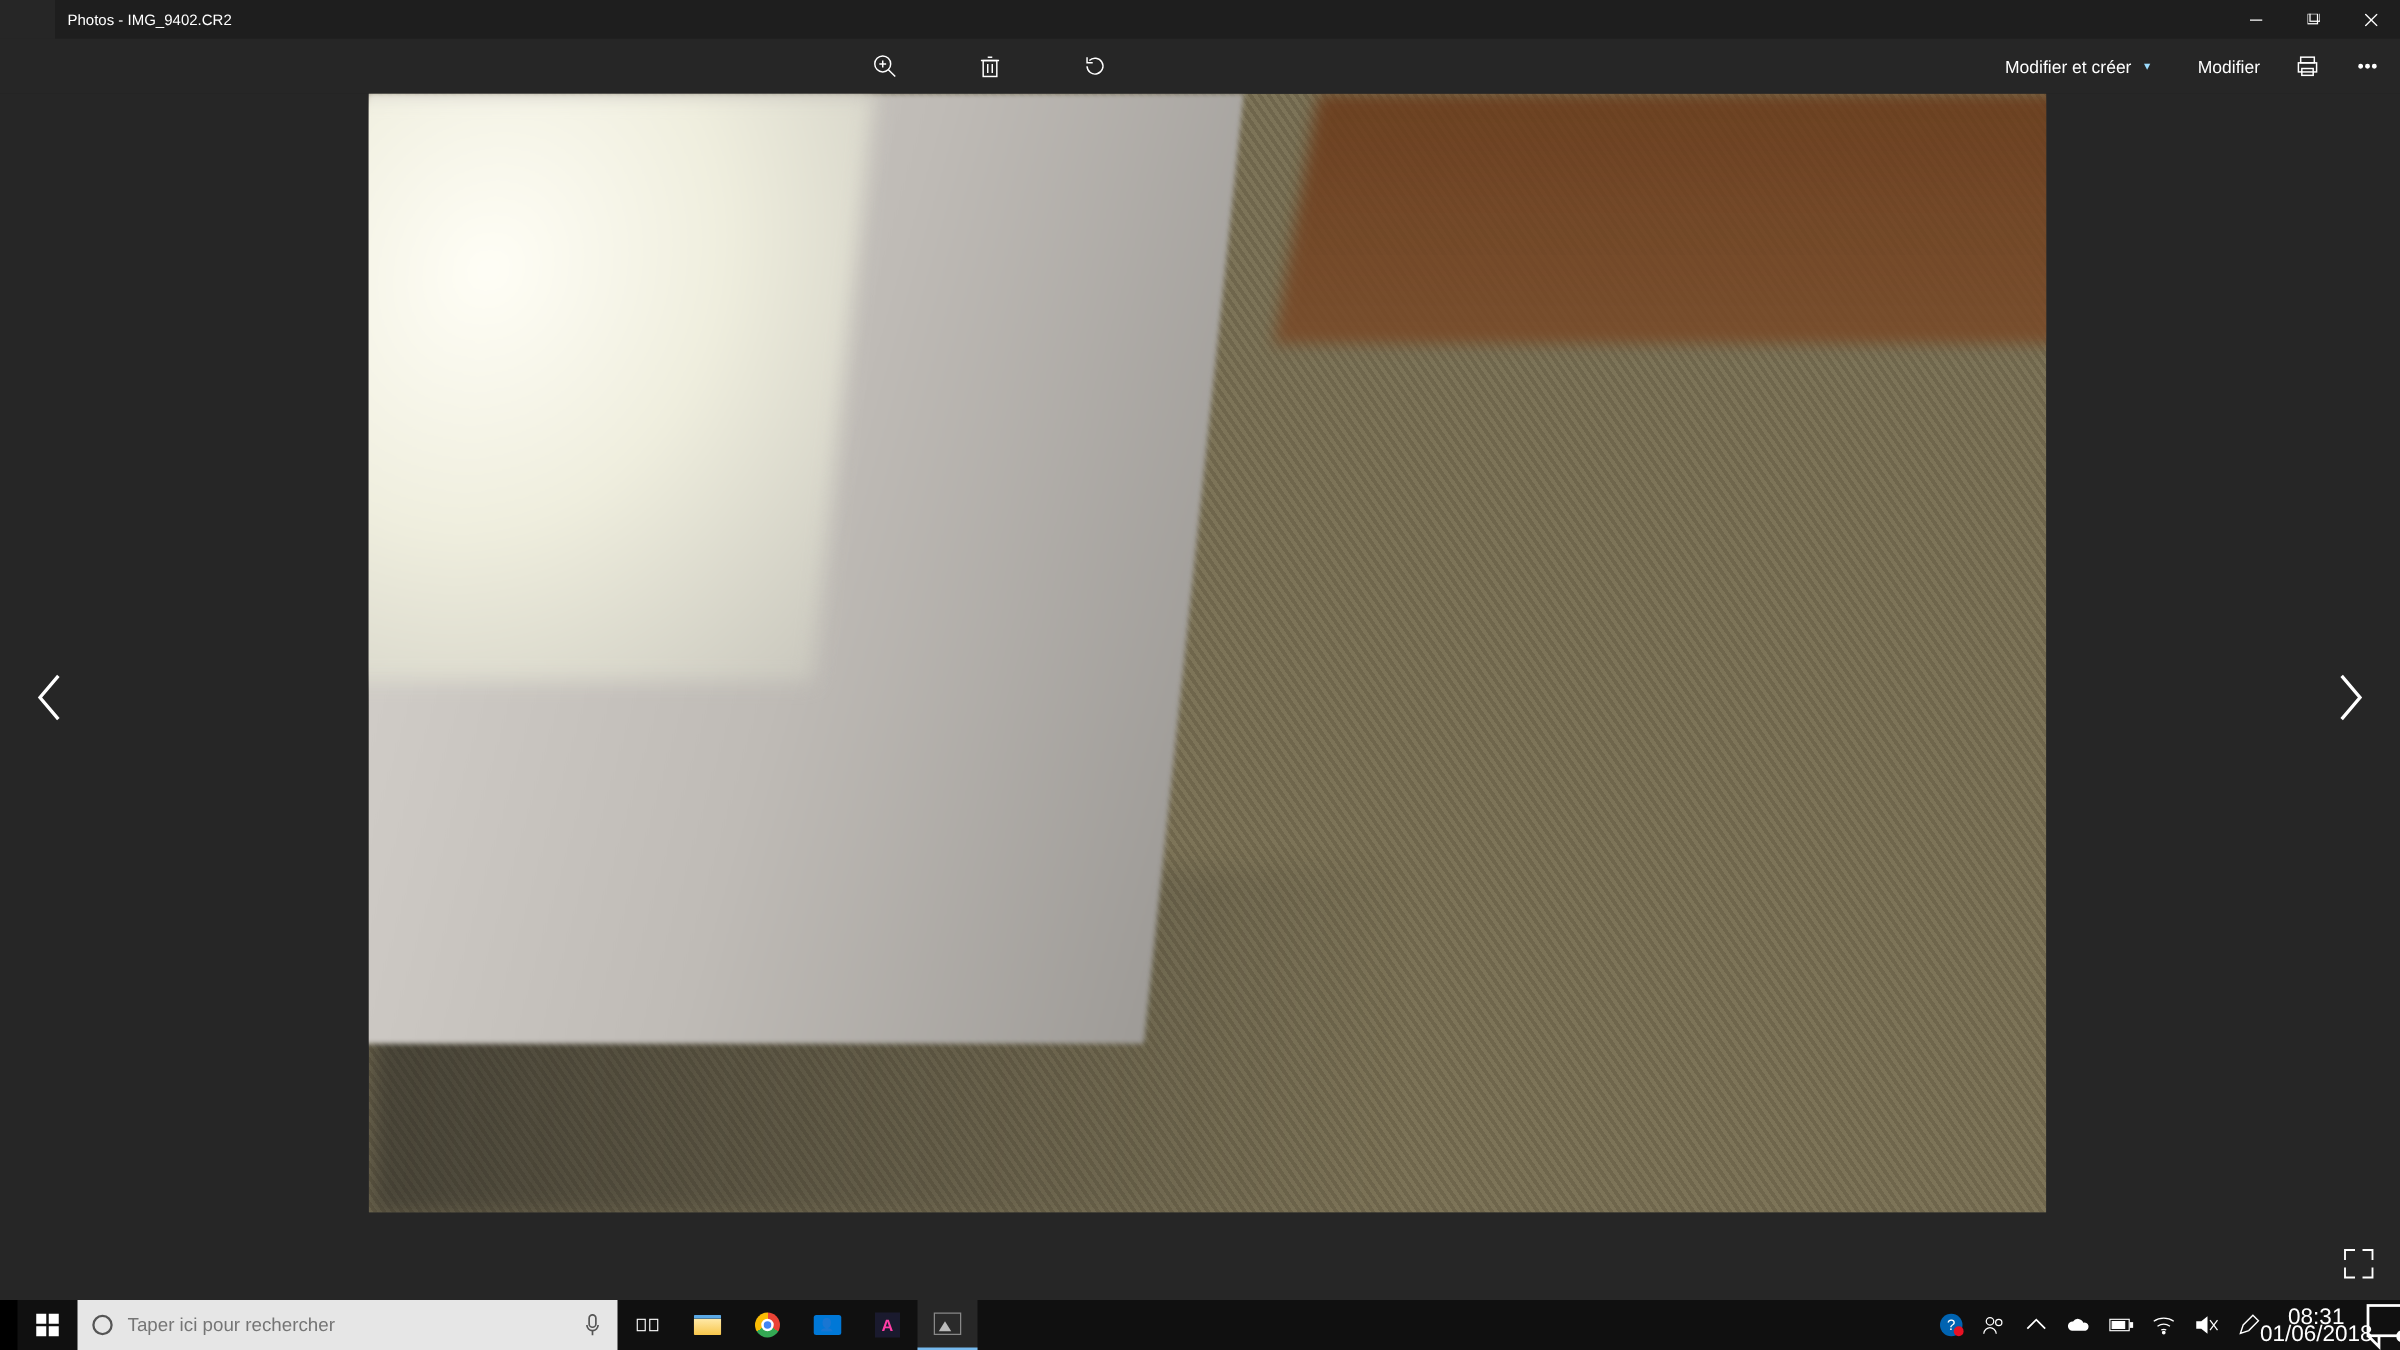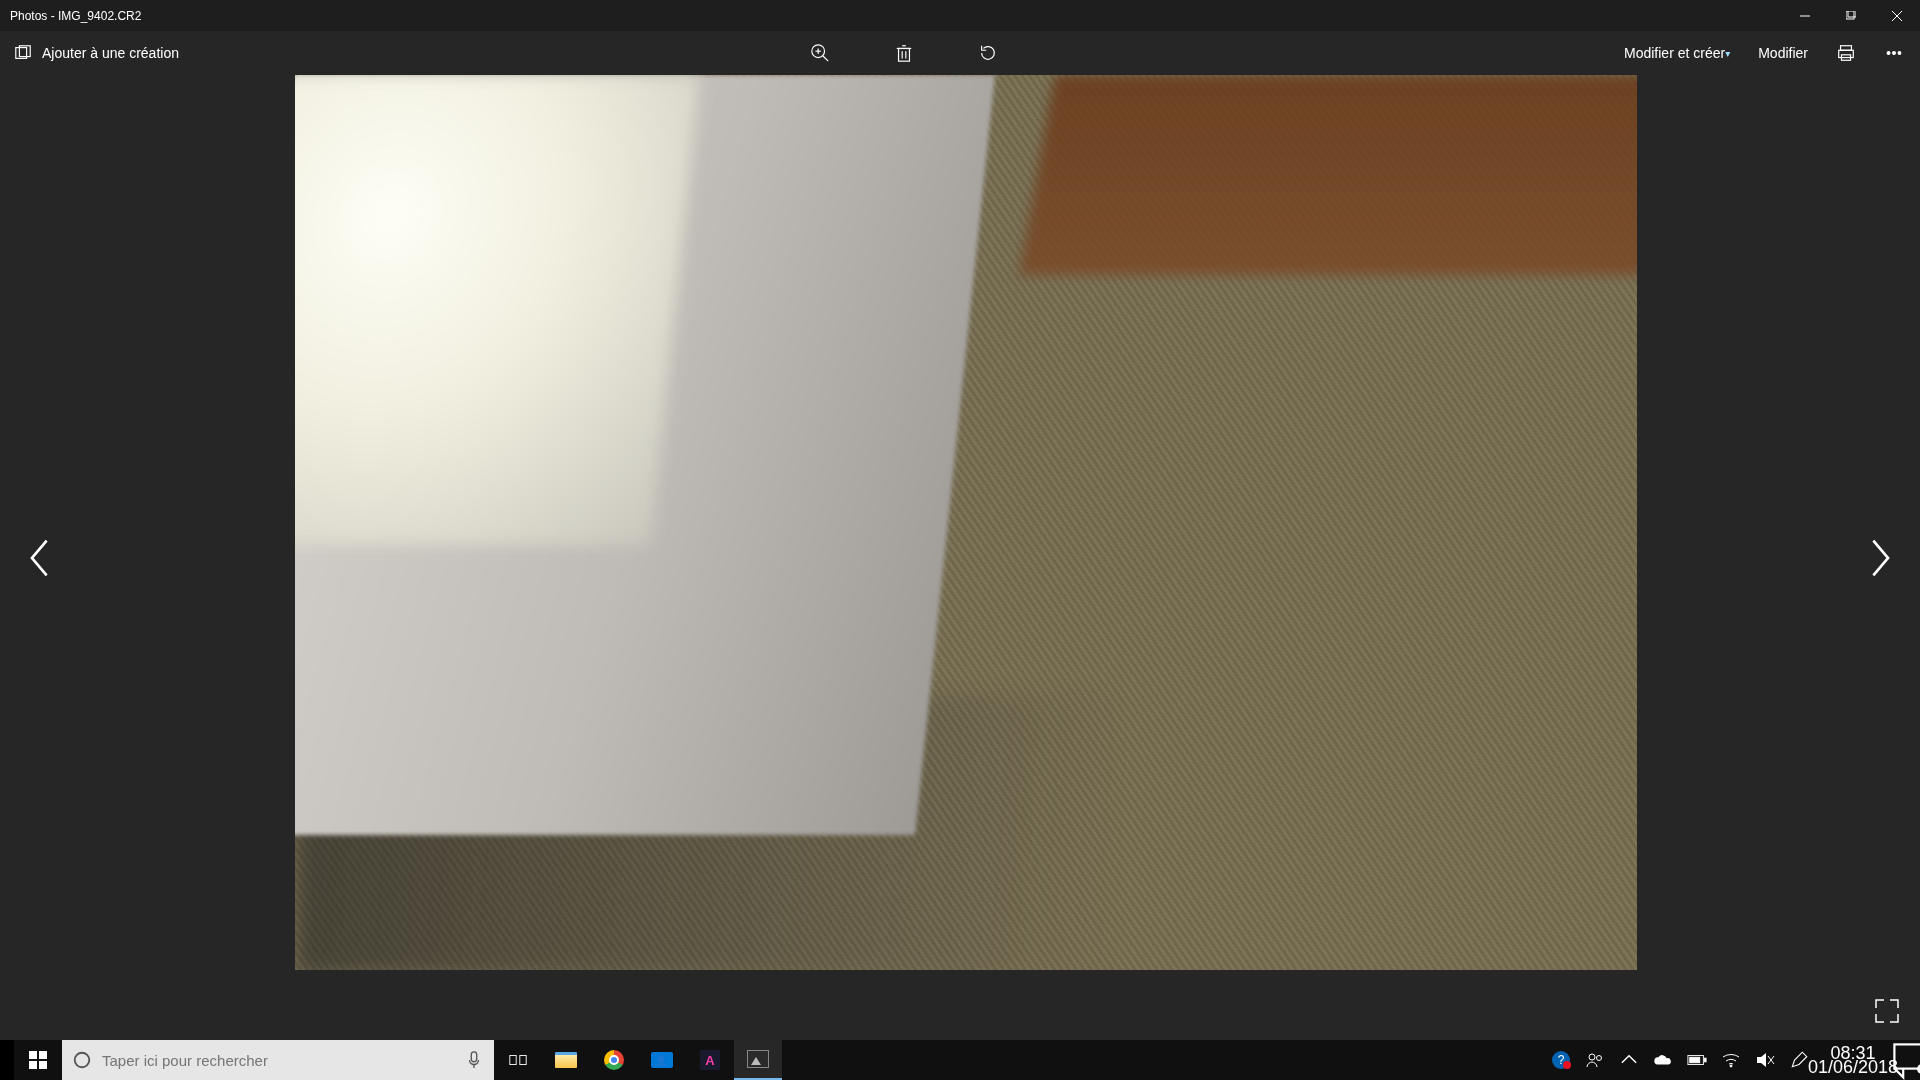--- a/index.html
+++ b/index.html
@@ -2,41 +2,41 @@
 <html><head>
 <meta charset="utf-8">
 <style>
   * { margin:0; padding:0; box-sizing:border-box; font-family:"Segoe UI", sans-serif; }
   html,body { width:1920px; height:1080px; overflow:hidden; background:#000; }
 
   
   .photos-window { position:absolute; top:0; left:0; width:1920px; height:1040px; background:#262626; }
 
   
-  .title-bar { height:31px; display:flex; align-items:center; justify-content:space-between; background:#1e1e1e; color:#fff; font-size:12px; }
+  .title-bar { height:31px; display:flex; align-items:center; justify-content:space-between; background:#1e1e1e; color:#fff; font-size:12px;margin-left:44px; }
   .title-text { padding-left:10px; }
   .win-controls { display:flex; height:100%; }
   .win-btn { width:46px; height:31px; display:flex; align-items:center; justify-content:center; color:#fff; }
   .win-btn svg { width:10px; height:10px; stroke:#fff; stroke-width:1; fill:none; }
 
   
   .toolbar { height:44px; display:flex; align-items:stretch; color:#fff; font-size:14px; background:#262626; }
   .tb-group-left { display:flex; }
   .tb-group-center { flex:1; display:flex; align-items:center; justify-content:center; gap:44px; }
   .tb-group-right { display:flex; align-items:center; padding-right:6px; gap:8px; }
 
   .tb-btn { display:flex; align-items:center; gap:10px; padding:0 14px; cursor:pointer; }
   .tb-btn.active { background:#0078d7; }
   .tb-btn .ic { width:18px; height:18px; display:flex; align-items:center; justify-content:center; }
   .tb-btn .ic svg { width:18px; height:18px; stroke:#fff; stroke-width:1.3; fill:none; }
 
   .tb-icon { width:40px; height:44px; display:flex; align-items:center; justify-content:center; cursor:pointer; }
   .tb-icon svg { width:20px; height:20px; stroke:#fff; stroke-width:1.3; fill:none; }
 
-  .edit-btn { display:flex; align-items:center; padding:0 10px; height:44px; cursor:pointer; }
+  .edit-btn { display:flex; align-items:center; gap:10px; padding:0 10px; height:44px; cursor:pointer; }
   .chev { font-size:10px; color:#9cdcfe; }
 
   
   .viewer { position:absolute; top:75px; left:0; right:0; bottom:0; background:#262626; overflow:hidden; }
   .nav-arrow { position:absolute; top:50%; transform:translateY(-50%); width:40px; height:60px; display:flex; align-items:center; justify-content:center; cursor:pointer; color:#fff; }
   .nav-arrow.left { left:20px; }
   .nav-arrow.right { right:20px; }
   .nav-arrow svg { width:28px; height:40px; stroke:#fff; stroke-width:2; fill:none; }
   .fullscreen { position:absolute; right:18px; bottom:14px; width:28px; height:28px; cursor:pointer; }
   .fullscreen svg { width:26px; height:26px; stroke:#fff; stroke-width:1.5; fill:none; }
@@ -113,29 +113,20 @@
         <svg viewBox="0 0 10 10">
             <line x1="0" y1="0" x2="10" y2="10"></line>
             <line x1="10" y1="0" x2="0" y2="10"></line>
           </svg>
       </div>
     </div>
   </div>
 
   <div class="toolbar">
     <div class="tb-group-left">
-      <div class="tb-btn">
-        <span class="ic">
-          <svg viewBox="0 0 20 20">
-              <rect x="2" y="4" width="12" height="12"></rect>
-              <rect x="6" y="2" width="12" height="12"></rect>
-            </svg>
-        </span>
-        <span>Ajouter à une création</span>
-      </div>
     </div>
 
     <div class="tb-group-center">
       <div class="tb-icon">
         <svg viewBox="0 0 22 22">
             <circle cx="9" cy="9" r="7"></circle>
             <line x1="14" y1="14" x2="20" y2="20"></line>
             <line x1="9" y1="6" x2="9" y2="12"></line>
             <line x1="6" y1="9" x2="12" y2="9"></line>
           </svg>

